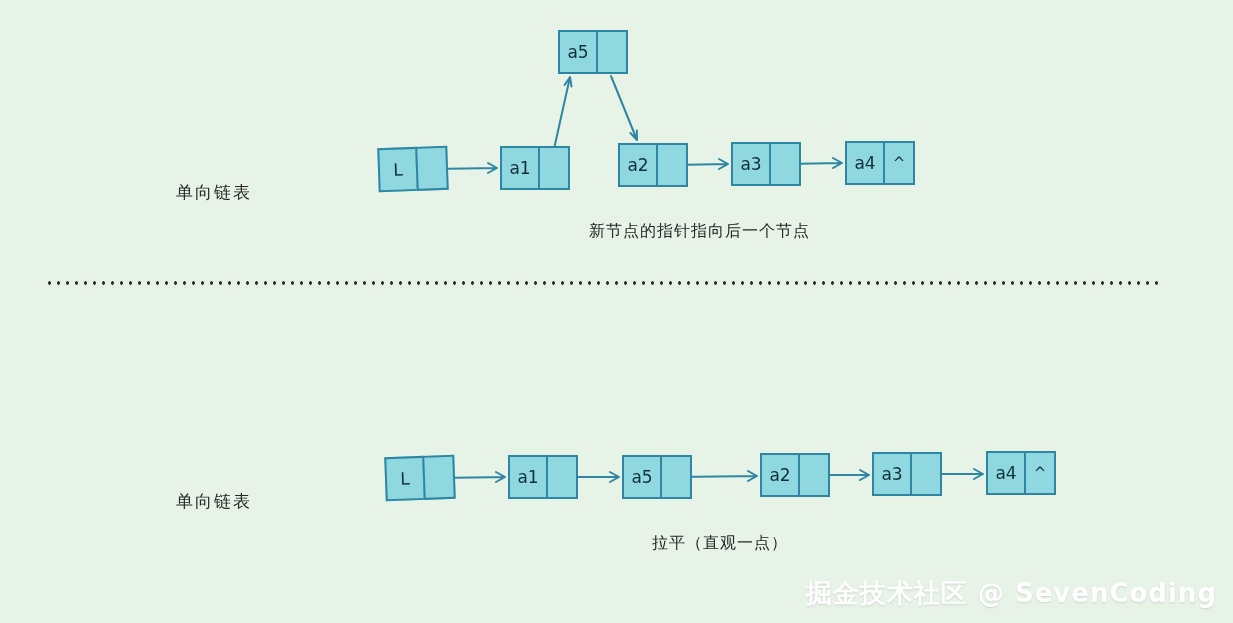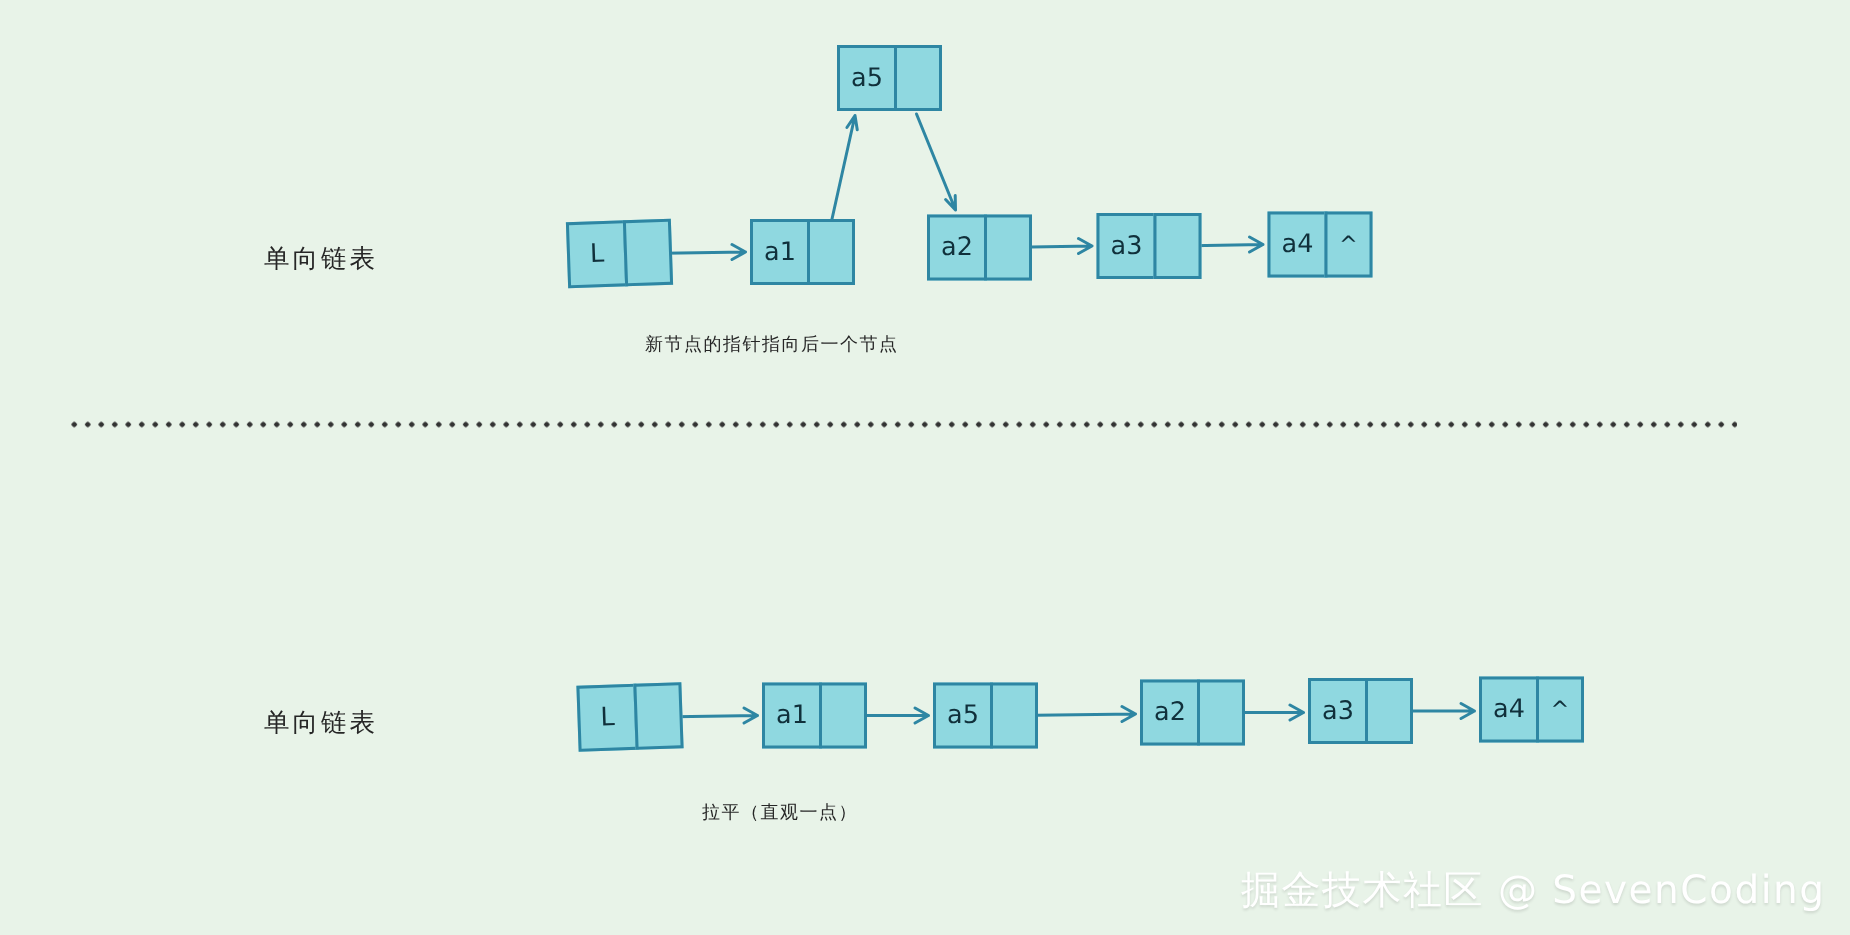--- a/index.html
+++ b/index.html
@@ -28,34 +28,34 @@
     background:var(--node-fill,#8fd8e0);
     border:2px solid var(--node-border,#2e86a3);
     color:var(--node-text,#10303b);
     display:flex;align-items:center;justify-content:center;
     font-size:17px;line-height:1;
   }
   .cell.data{width:40px;}
   .cell.ptr{width:32px;margin-left:-2px;font-size:15px;}
   .side-label{
     position:absolute;font-size:17px;letter-spacing:2px;
-    color:var(--text,#262626);white-space:nowrap;
+    color:var(--text,#262626);white-space:nowrap;margin-top:20px;
   }
   .caption{
-    position:absolute;font-size:12px;letter-spacing:1px;text-align:left;
+    position:absolute;font-size:16px;letter-spacing:1px;text-align:right;
     color:var(--text,#262626);white-space:nowrap;
   }
   .dotted{
     position:absolute;left:45px;top:281px;width:1113px;height:4px;
     background-image:radial-gradient(circle,var(--dots,#333) 1.6px,transparent 1.9px);
     background-size:9px 4px;background-repeat:repeat-x;background-position:left center;
   }
   .watermark{
     position:absolute;right:16px;bottom:12px;
-    font-size:26px;font-weight:400;letter-spacing:1px;
+    font-size:26px;font-weight:700;letter-spacing:1px;
     color:var(--watermark,#fff);
     text-shadow:0 1px 2px rgba(0,0,0,0.12);
     white-space:nowrap;
   }
 </style>
 </head>
 <body>
 
 <div class="canvas">
 

